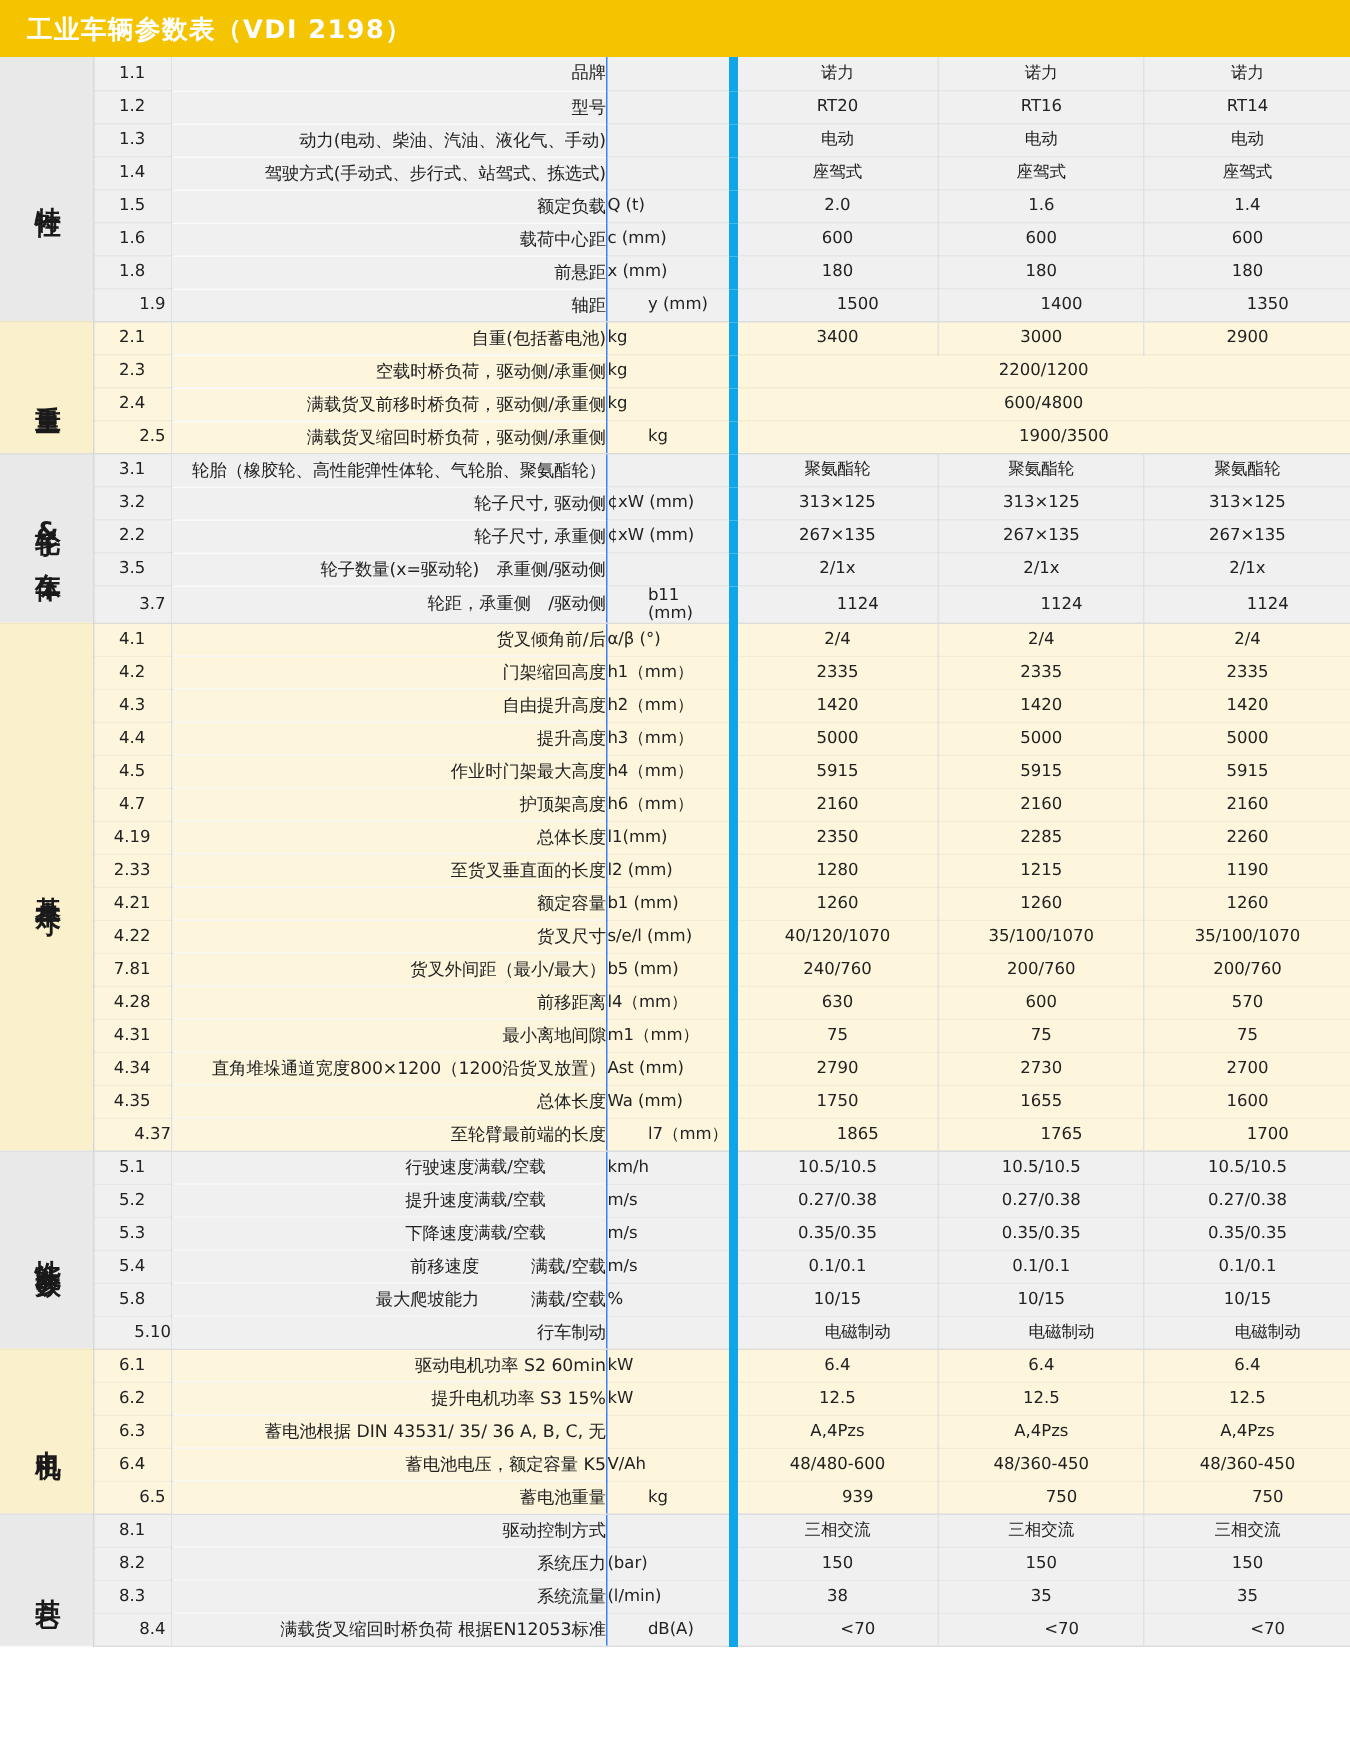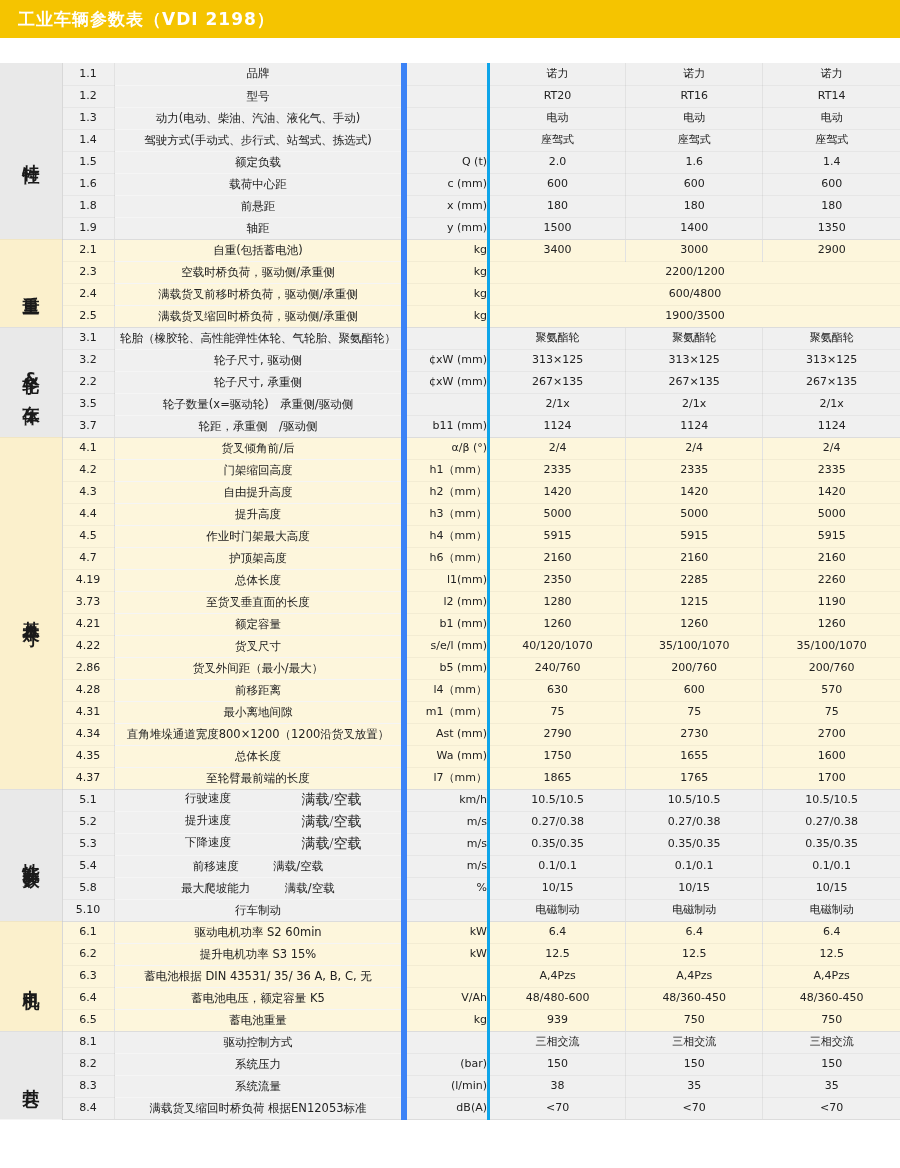--- a/index.html
+++ b/index.html
@@ -21,21 +21,20 @@
     font-size:17px;
     font-weight:bold;
     color:#ffffff;
     letter-spacing:1px;
   }
   table.spec{
     border-collapse:collapse;
     width:900px;
     table-layout:fixed;
     font-size:11px;
-    margin-top:25px;
   }
   table.spec td{
     padding:0;
     vertical-align:middle;
     line-height:1.1;
   }
   
   col.c-group{width:62px;}
   col.c-no{width:52px;}
   col.c-name{width:290px;}
@@ -59,58 +58,57 @@
     letter-spacing:3px;
   }
   .no-cell{
     text-align:center;
     font-size:11px;
     color:#222;
     border-right:1px solid #e2e2e2;
     padding:4px 0;
   }
   .name-cell{
-    text-align:center;
+    text-align:right;
     padding-left:24px;
     padding-right:6px;
     font-size:11.5px;
     color:#222;
-    border-right:6px solid #3b82f6;
+    border-right:1px solid #3b82f6;
     position:relative;
   }
   .name-cell .sub{
     float:right;
     padding-right:40px;
-    font-size:14px;
-    font-family:Liberation Serif, serif;
+    font-size:11px;
   }
   .unit-cell{
-    text-align:right;
+    text-align:left;
     font-size:11px;
     color:#222;
-    border-right:3px solid #0ea5e9;
+    border-right:6px solid #0ea5e9;
   }
   .val-cell{
     text-align:center;
     font-size:11px;
     color:#222;
     border-right:1px solid #e2e2e2;
   }
   .val-cell.last{border-right:none;}
   tr.row{height:22px;}
 
   
   .sec-a td{background:#f0f0f0;}
   .sec-b td{background:#fdf6dc;}
 
   .sec-a .grp-cell{background:#e9e9e9;}
   .sec-b .grp-cell{background:#fbf0cc;}
 
   tr.row td{border-bottom:1px solid rgba(0,0,0,0.04);}
-  tr.sec-end td{border-bottom:1px solid #dcdcdc;}
+  tr.sec-end td{border-bottom:1px solid #dcdcdc;padding-left:27px;}
 </style>
 </head>
 <body>
 
 <div class="sheet">
 
   <div class="title-bar">
     <span class="title">工业车辆参数表（VDI 2198）</span>
   </div>
 
@@ -309,21 +307,21 @@
         </tr>
         <tr class="row sec-b">
           <td class="no-cell">4.19</td>
           <td class="name-cell"><span>总体长度</span></td>
           <td class="unit-cell">l1(mm)</td>
           <td class="val-cell">2350</td>
           <td class="val-cell">2285</td>
           <td class="val-cell last">2260</td>
         </tr>
         <tr class="row sec-b">
-          <td class="no-cell">3.73</td>
+          <td class="no-cell">2.33</td>
           <td class="name-cell"><span>至货叉垂直面的长度</span></td>
           <td class="unit-cell">l2 (mm)</td>
           <td class="val-cell">1280</td>
           <td class="val-cell">1215</td>
           <td class="val-cell last">1190</td>
         </tr>
         <tr class="row sec-b">
           <td class="no-cell">4.21</td>
           <td class="name-cell"><span>额定容量</span></td>
           <td class="unit-cell">b1 (mm)</td>
@@ -333,21 +331,21 @@
         </tr>
         <tr class="row sec-b">
           <td class="no-cell">4.22</td>
           <td class="name-cell"><span>货叉尺寸</span></td>
           <td class="unit-cell">s/e/l (mm)</td>
           <td class="val-cell">40/120/1070</td>
           <td class="val-cell">35/100/1070</td>
           <td class="val-cell last">35/100/1070</td>
         </tr>
         <tr class="row sec-b">
-          <td class="no-cell">2.86</td>
+          <td class="no-cell">7.81</td>
           <td class="name-cell"><span>货叉外间距（最小/最大）</span></td>
           <td class="unit-cell">b5 (mm)</td>
           <td class="val-cell">240/760</td>
           <td class="val-cell">200/760</td>
           <td class="val-cell last">200/760</td>
         </tr>
         <tr class="row sec-b">
           <td class="no-cell">4.28</td>
           <td class="name-cell"><span>前移距离</span></td>
           <td class="unit-cell">l4（mm）</td>

